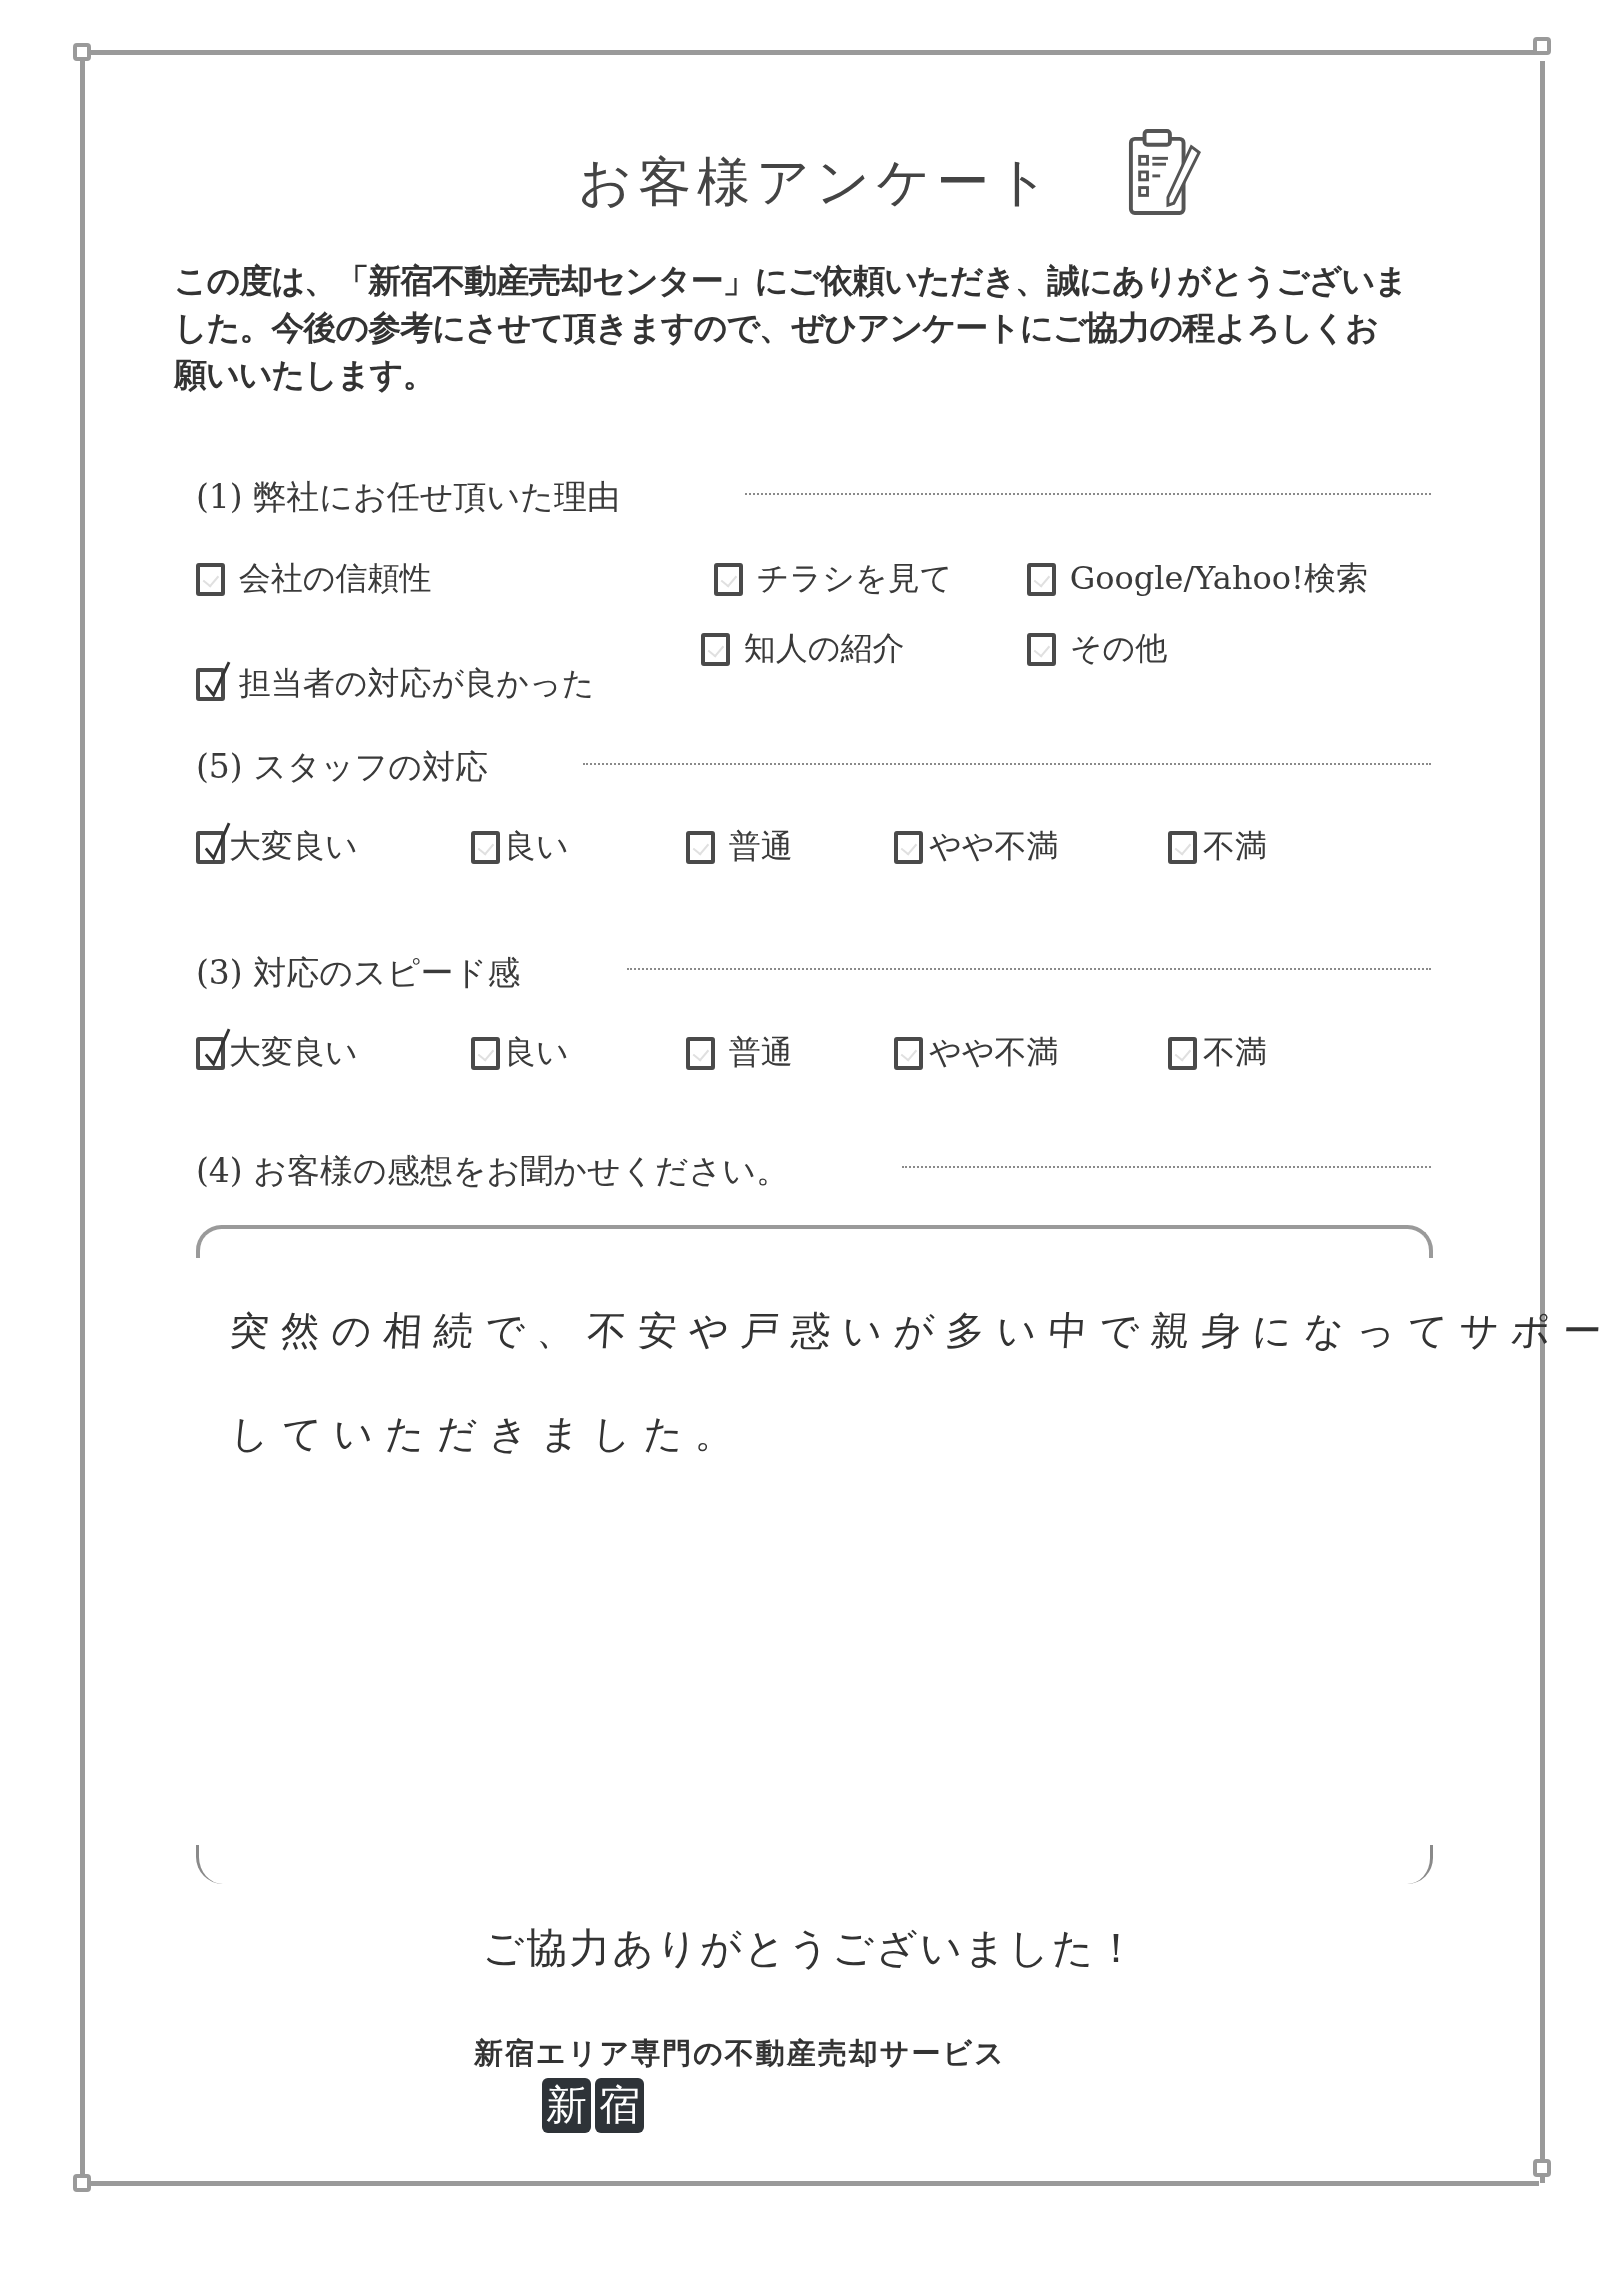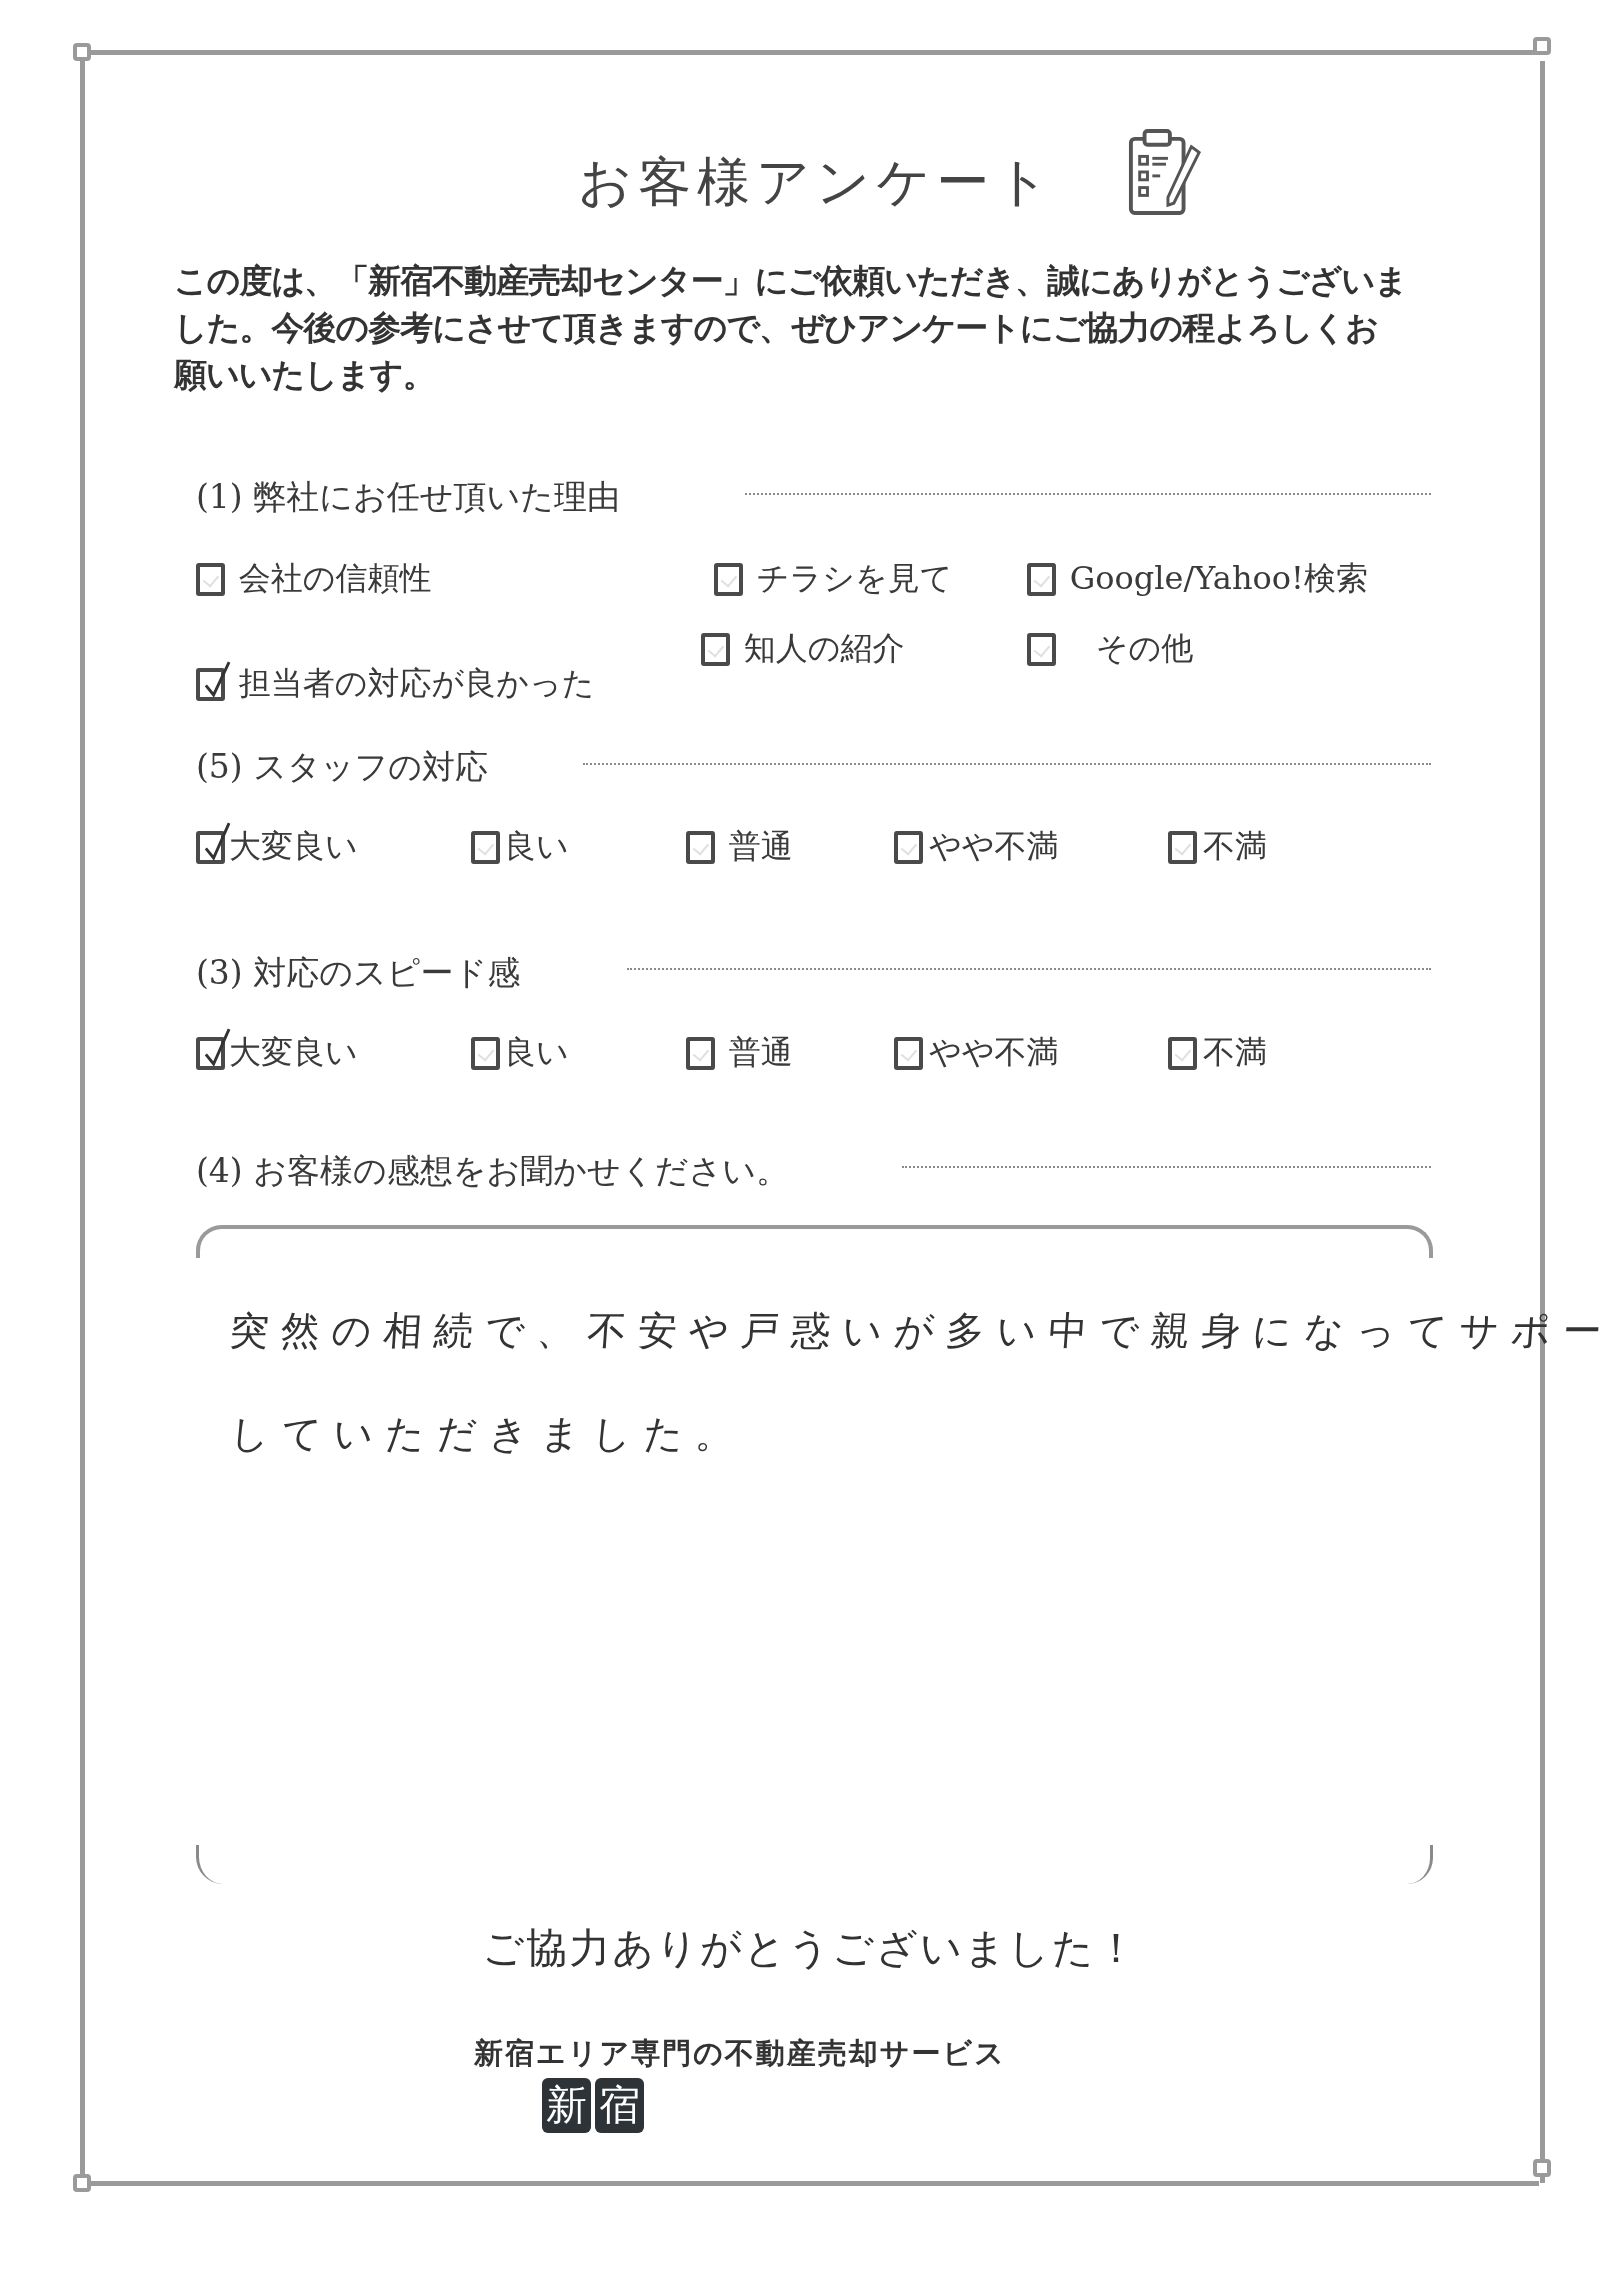--- a/index.html
+++ b/index.html
@@ -109,21 +109,21 @@
       </svg>
   </span>
   <span>担当者の対応が良かった</span>
 </div>
 <div class="opt" style="left:701px; top:627px;">
   <span class="box">
       <span class="faint"></span>
     </span>
   <span>知人の紹介</span>
 </div>
-<div class="opt" style="left:1027px; top:627px;gap:26px;">
+<div class="opt" style="left:1027px; top:627px;">
   <span class="box">
       <span class="faint"></span>
     </span>
   <span>その他</span>
 </div>
 
 <div class="q-head" style="top:745px;">(5) スタッフの対応</div>
 <div class="dots" style="left:583px; top:763px; width:848px;"></div>
 
 <div class="opt" style="left:196px; top:825px;">

